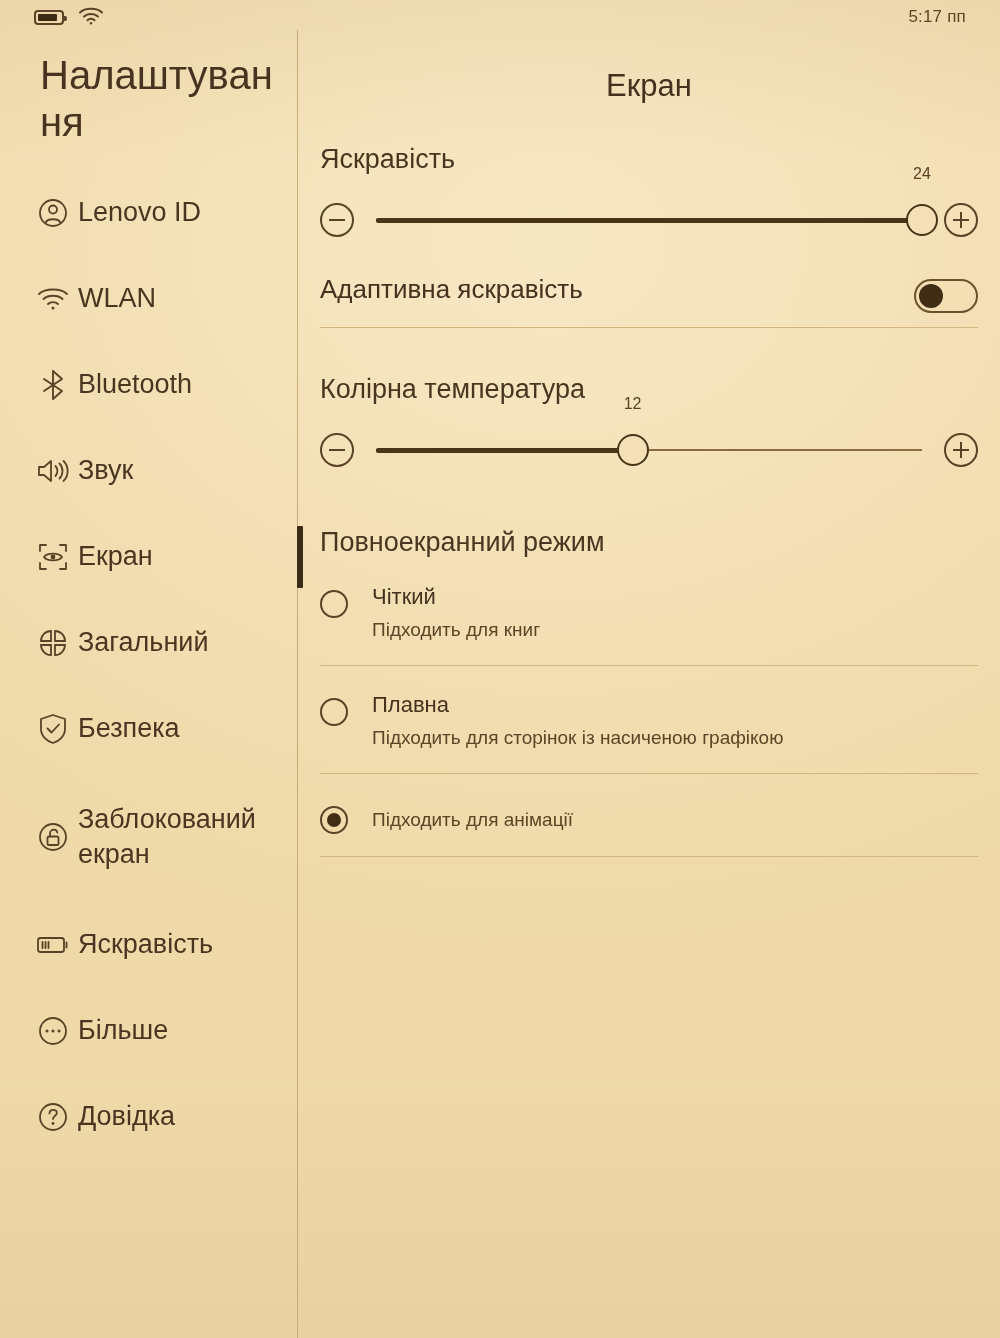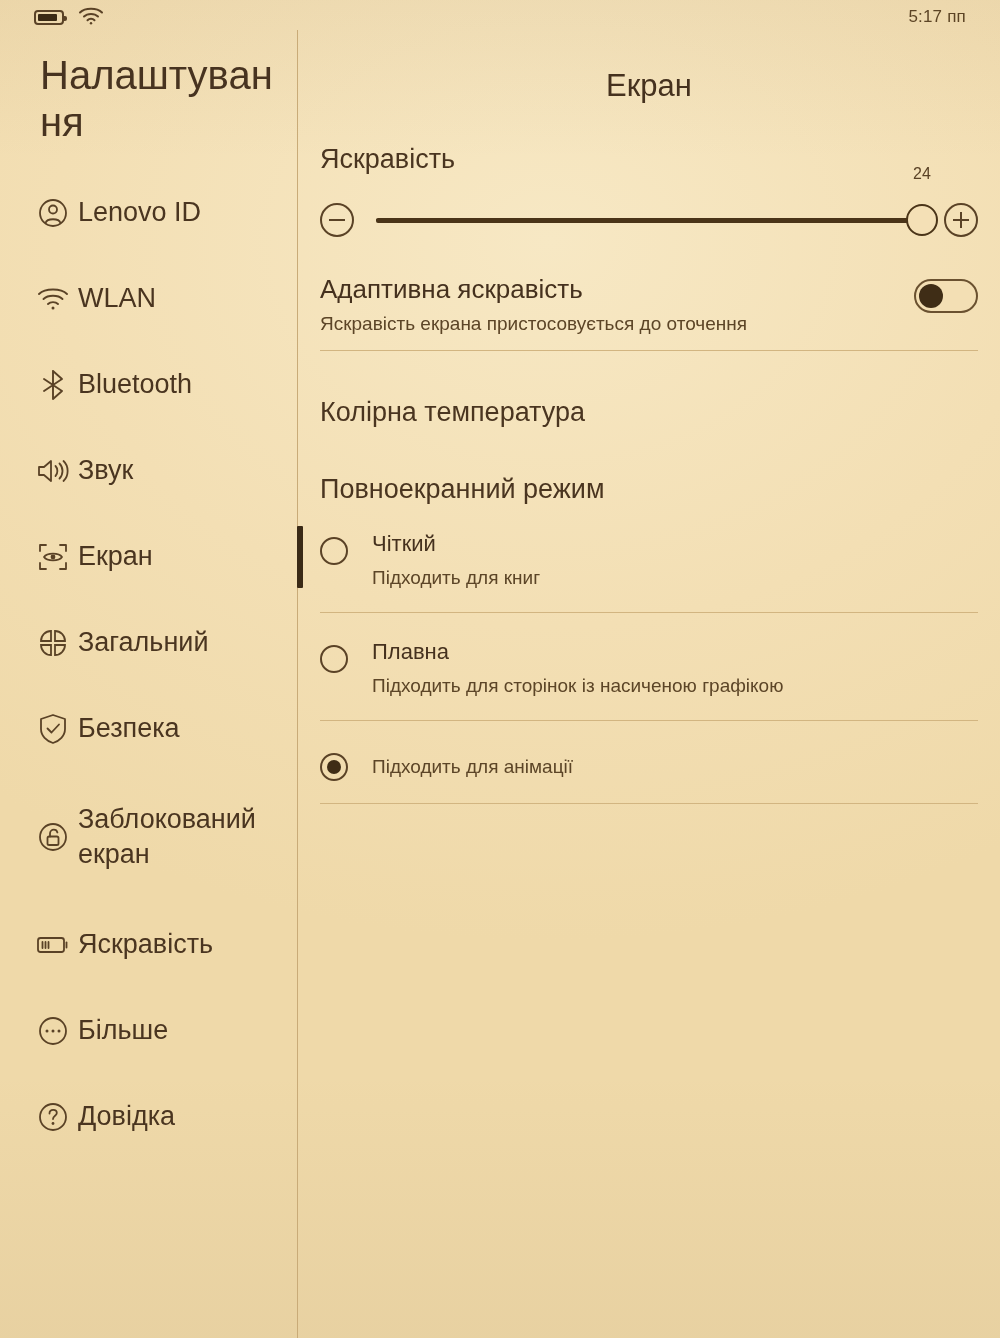--- a/index.html
+++ b/index.html
@@ -354,30 +354,39 @@
         <div class="track-fill" id="bright-fill" style="width: 100%;"></div>
         <div class="thumb" id="bright-thumb" style="left: 100%;"></div>
         <div class="thumb-val" id="bright-val" style="left: 100%;">24</div>
       </div>
       <div class="circ-btn plus"></div>
     </div>
 
     <div class="toggle-row">
       <div class="toggle-texts">
         <div class="toggle-title">Адаптивна яскравість</div>
-        <div class="toggle-sub">Яскравість екрана пристосовується до оточення</div>
       </div>
       <div class="switch">
         <span class="knob"></span>
       </div>
     </div>
     <div class="hr"></div>
 
     <div class="section-head tight">Колірна температура</div>
 
+    <div class="slider-row">
+      <div class="circ-btn"></div>
+      <div class="track-wrap">
+        <div class="track"></div>
+        <div class="track-fill" id="temp-fill" style="width: 47%;"></div>
+        <div class="thumb" id="temp-thumb" style="left: 47%;"></div>
+        <div class="thumb-val" id="temp-val" style="left: 47%;">12</div>
+      </div>
+      <div class="circ-btn plus"></div>
+    </div>
 
     <div class="section-head tight">Повноекранний режим</div>
 
     <div class="radio-row">
       <span class="radio"></span>
       <span class="radio-texts">
         <span class="radio-title" style="display:block">Чіткий</span>
         <span class="radio-sub" style="display:block">Підходить для книг</span>
       </span>
     </div>

